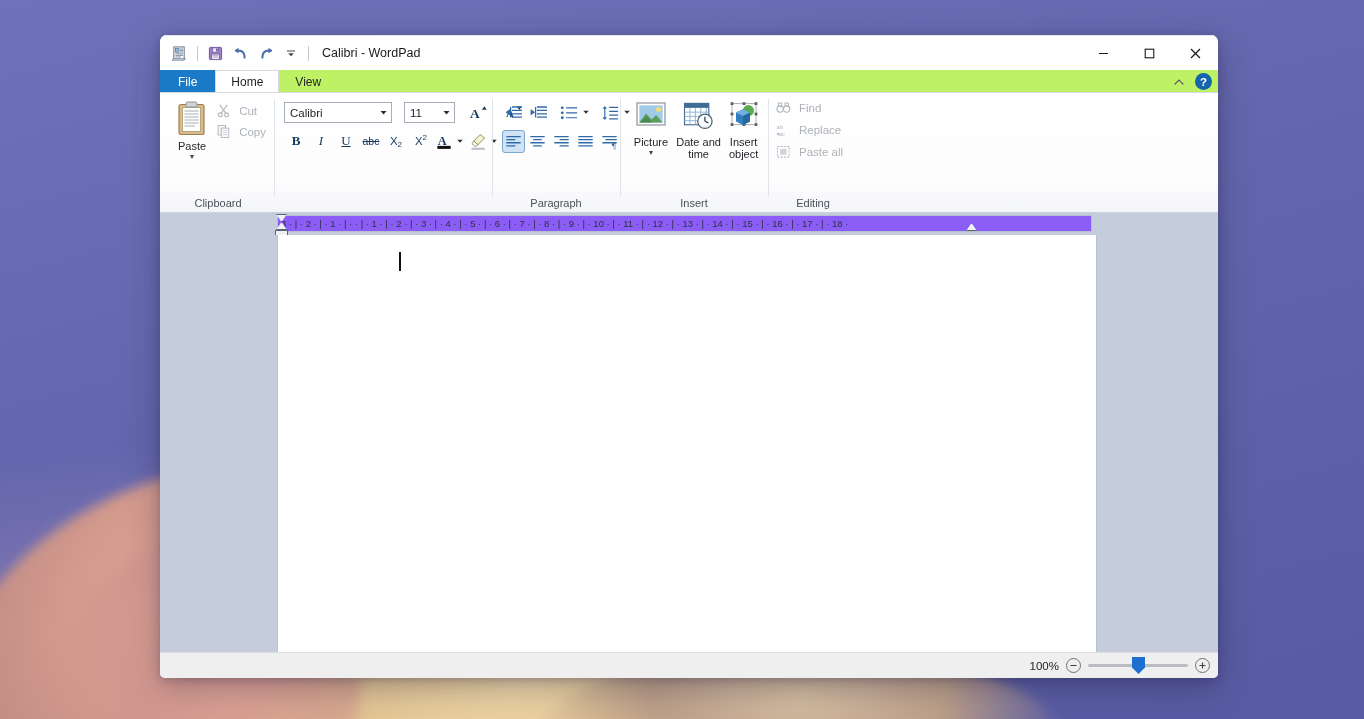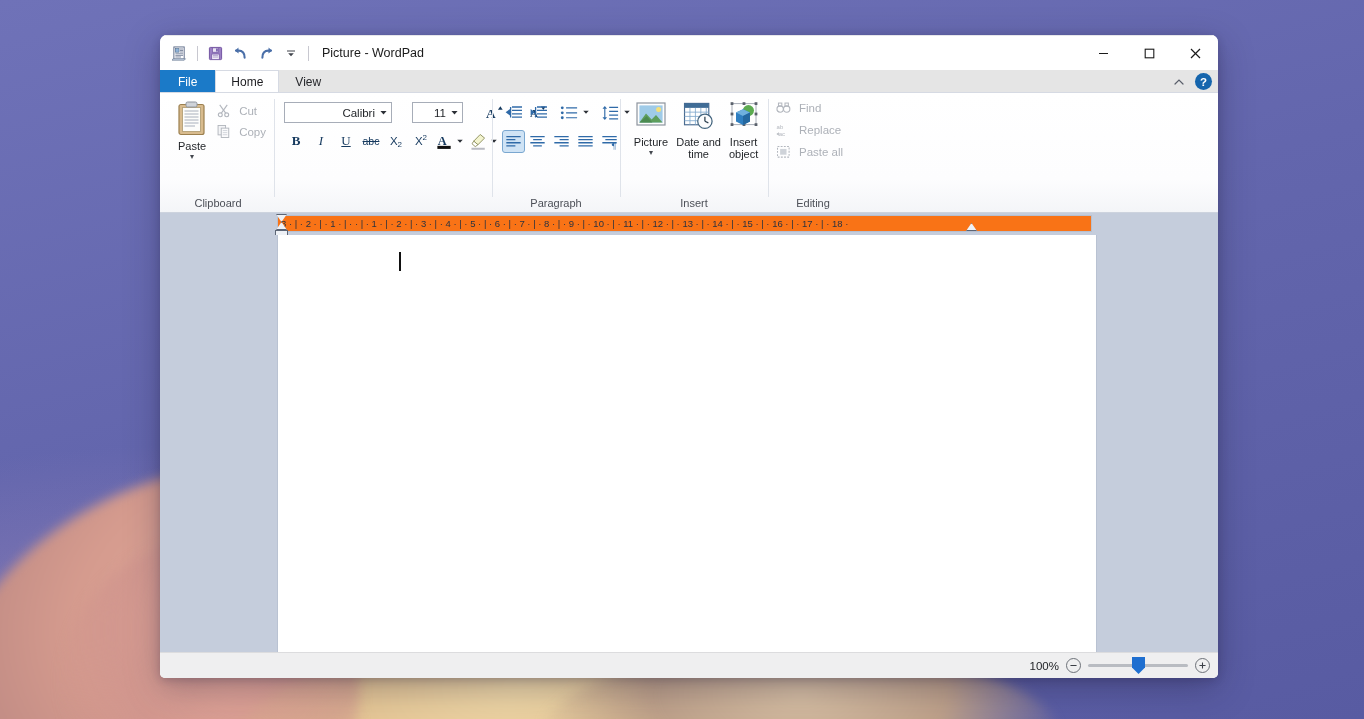--- a/index.html
+++ b/index.html
@@ -82,21 +82,21 @@
   }
   .wc {
     width: 46px; height: 35px;
     display: flex; align-items: center; justify-content: center;
     color: #1b1b1b;
   }
 
   
   #tabstrip {
     height: 23px; flex: 0 0 23px;
-    background: #e5e5e5;
+    background: #bef264;
     display: flex; align-items: stretch;
     position: relative;
     border-bottom: 1px solid #d6dae3;
   }
   .tab {
     min-width: 52px; padding: 0 15px;
     display: flex; align-items: center; justify-content: center;
     font-size: 12px; color: #26272b;
     border: 1px solid transparent;
     border-bottom: none;
@@ -189,21 +189,21 @@
     background: #cfe3f5;
     border: 1px solid #7aa7d0;
   }
   .splitbtn {
     display: flex; align-items: center;
     height: 23px; border-radius: 3px;
   }
   .splitbtn .arr { font-size: 7px; color: #333; padding: 0 3px 0 1px; }
 
   
-  #font-group .row1 { display: flex; align-items: center; gap: 20px; text-align: right; }
+  #font-group .row1 { display: flex; align-items: center; gap: 12px; }
   #font-group .row2 { display: flex; align-items: center; gap: 1px; margin-top: 5px; }
   .combo {
     height: 21px;
     background: #fff;
     border: 1px solid #a7adb8;
     display: flex; align-items: center;
     font-size: 11.5px; color: #1d2024;
     padding-left: 5px;
     position: relative;
   }
@@ -240,21 +240,21 @@
   
   #ruler-area {
     flex: 0 0 22px; height: 22px;
     background: #c5cddc;
     position: relative;
   }
   #ruler {
     position: absolute;
     left: 117px; top: 2px;
     width: 815px; height: 17px;
-    background: #f97316;
+    background: #8b5cf6;
     border: 1px solid #b6bfd0;
     overflow: hidden;
   }
   #ruler-marks {
     position: absolute; inset: 0;
     display: flex; align-items: center;
     font-size: 9.5px; color: #2b3340;
     letter-spacing: 0;
     white-space: nowrap;
     padding-left: 3px;
@@ -393,21 +393,21 @@
         </svg>
       </div>
       <div class="qbtn">
         <svg width="14" height="14" viewBox="0 0 14 14">
           <line x1="3" y1="5" x2="11" y2="5" stroke="#3f434b" stroke-width="1.1"></line>
           <path d="M4.2 7.3 L9.8 7.3 L7 10.3 Z" fill="#3f434b"></path>
         </svg>
       </div>
       <div class="qsep"></div>
     </div>
-    <div id="title-text">Picture - WordPad</div>
+    <div id="title-text">Calibri - WordPad</div>
 
     <div id="win-controls">
       <div class="wc">
         <svg width="11" height="11" viewBox="0 0 11 11">
             <line x1="1" y1="5.5" x2="10" y2="5.5" stroke="currentColor" stroke-width="1.1"></line>
           </svg>
       </div>
       <div class="wc">
         <svg width="11" height="11" viewBox="0 0 11 11">
             <rect x="1.2" y="1.2" width="8.6" height="8.6" fill="none" stroke="currentColor" stroke-width="1.1"></rect>

